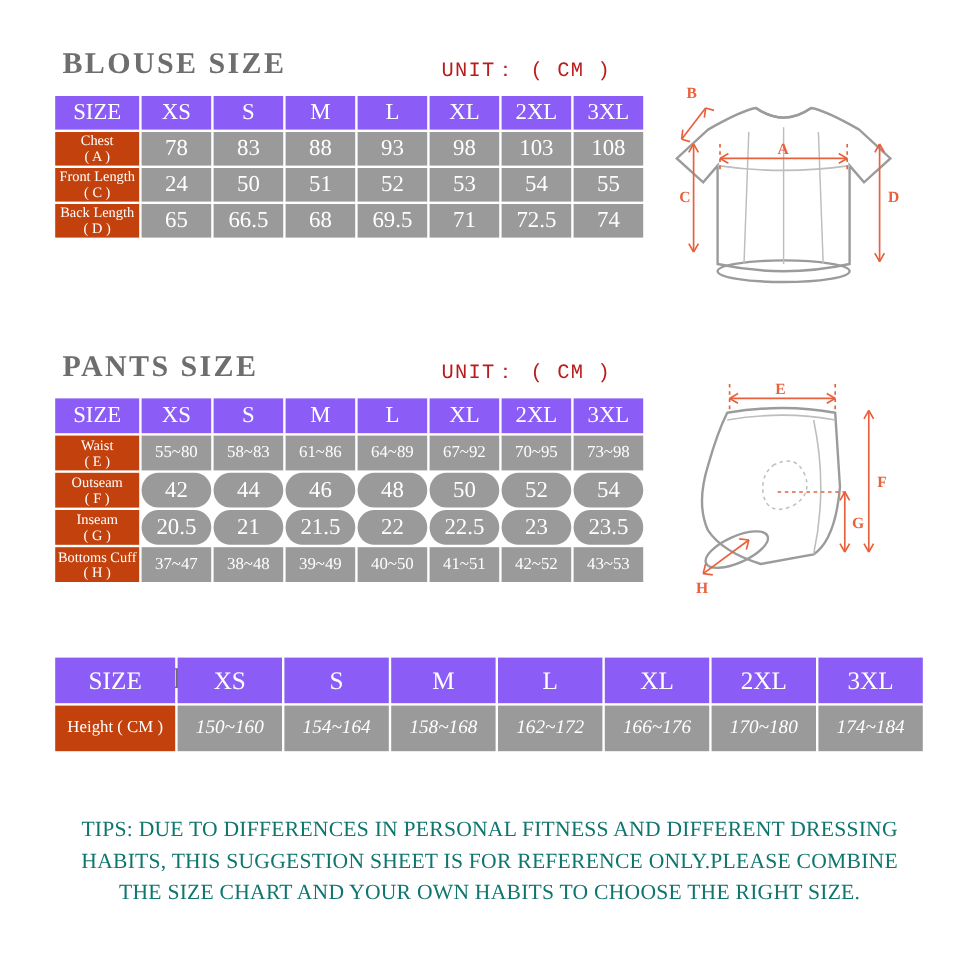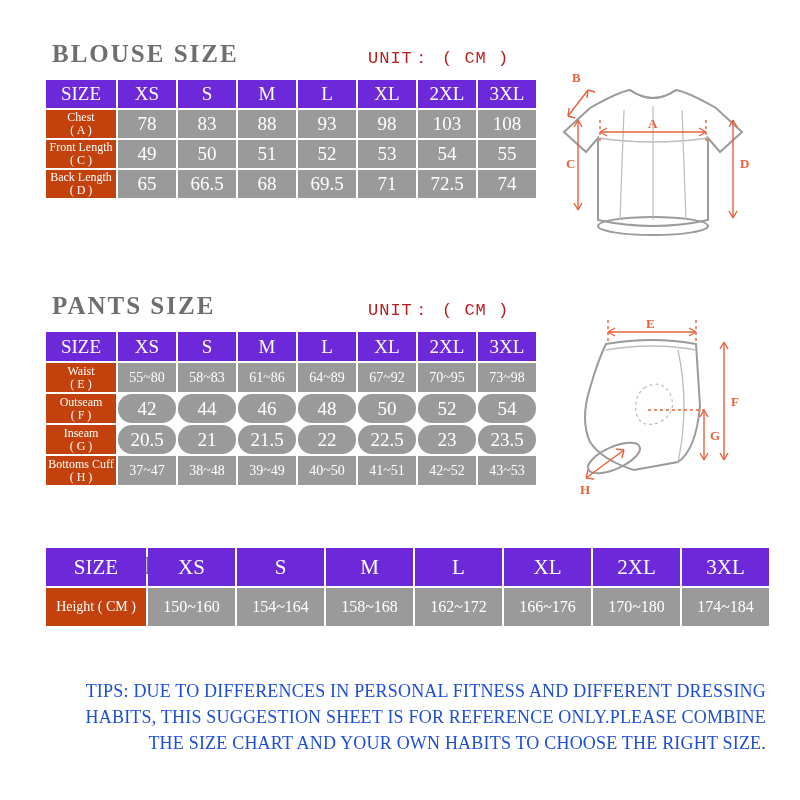--- a/index.html
+++ b/index.html
@@ -36,21 +36,21 @@
     table-layout: fixed;
   }
   table.sizetbl td {
     background: #8c8c8c;
     color: #ffffff;
     text-align: center;
     vertical-align: middle;
     font-family: "Liberation Serif", serif;
     padding: 0;
   }
-  table.sizetbl td.hdr { background: #6d28d9; font-size: 19px; }
+  table.sizetbl td.hdr { background: #8b5cf6; font-size: 19px; }
   table.sizetbl td.rowlab {
     background: #c2410c;
     font-size: 12px;
     line-height: 1.05;
   }
   table.sizetbl td.val { background: #9a9a9a; font-size: 19px; }
 
   
   #blouse-table { position: absolute; left: 44px; top: 78px; width: 480px; }
   #blouse-table col.c0 { width: 70px; }
@@ -66,30 +66,30 @@
   #pants-table td.val { font-size: 14px; margin-left: 42px; }
   #pants-table td.val.big { font-size: 19px; border-radius: 14px; }
 
   
   #advice-table { position: absolute; left: 44px; top: 546px; width: 712px; }
   #advice-table col.c0 { width: 100px; }
   #advice-table col.cx { width: 87px; }
   #advice-table td { height: 38px; }
   #advice-table td.hdr { font-size: 21px; }
   #advice-table td.rowlab { font-size: 14px; }
-  #advice-table td.val { font-size: 16px; }
+  #advice-table td.val { font-size: 16px; font-style: italic; }
 
   #tips {
     position: absolute;
     left: 50px; top: 678px; width: 716px;
     font-family: "Liberation Serif", serif;
     font-size: 18px;
     line-height: 1.45;
-    color: #1d4ed8;
-    text-align: right;
+    color: #0f766e;
+    text-align: center;
     letter-spacing: 0.2px;
   }
 
   .figure { position: absolute; }
   #jersey-fig { left: 528px; top: 60px; width: 250px; height: 200px; }
   #shorts-fig { left: 528px; top: 310px; width: 250px; height: 190px; }
 
   .title-row { position: absolute; text-align: right; }
   #blouse-title { left: 52px; top: 40px; }
   #blouse-unit  { left: 368px; top: 46px; }
@@ -138,21 +138,21 @@
         <td class="val">93</td>
         <td class="val">98</td>
         <td class="val">103</td>
         <td class="val">108</td>
       </tr>
       <tr>
         <td class="rowlab">
           <div>Front Length</div>
           <div>( C )</div>
         </td>
-        <td class="val">49</td>
+        <td class="val">24</td>
         <td class="val">50</td>
         <td class="val">51</td>
         <td class="val">52</td>
         <td class="val">53</td>
         <td class="val">54</td>
         <td class="val">55</td>
       </tr>
       <tr>
         <td class="rowlab">
           <div>Back Length</div>

